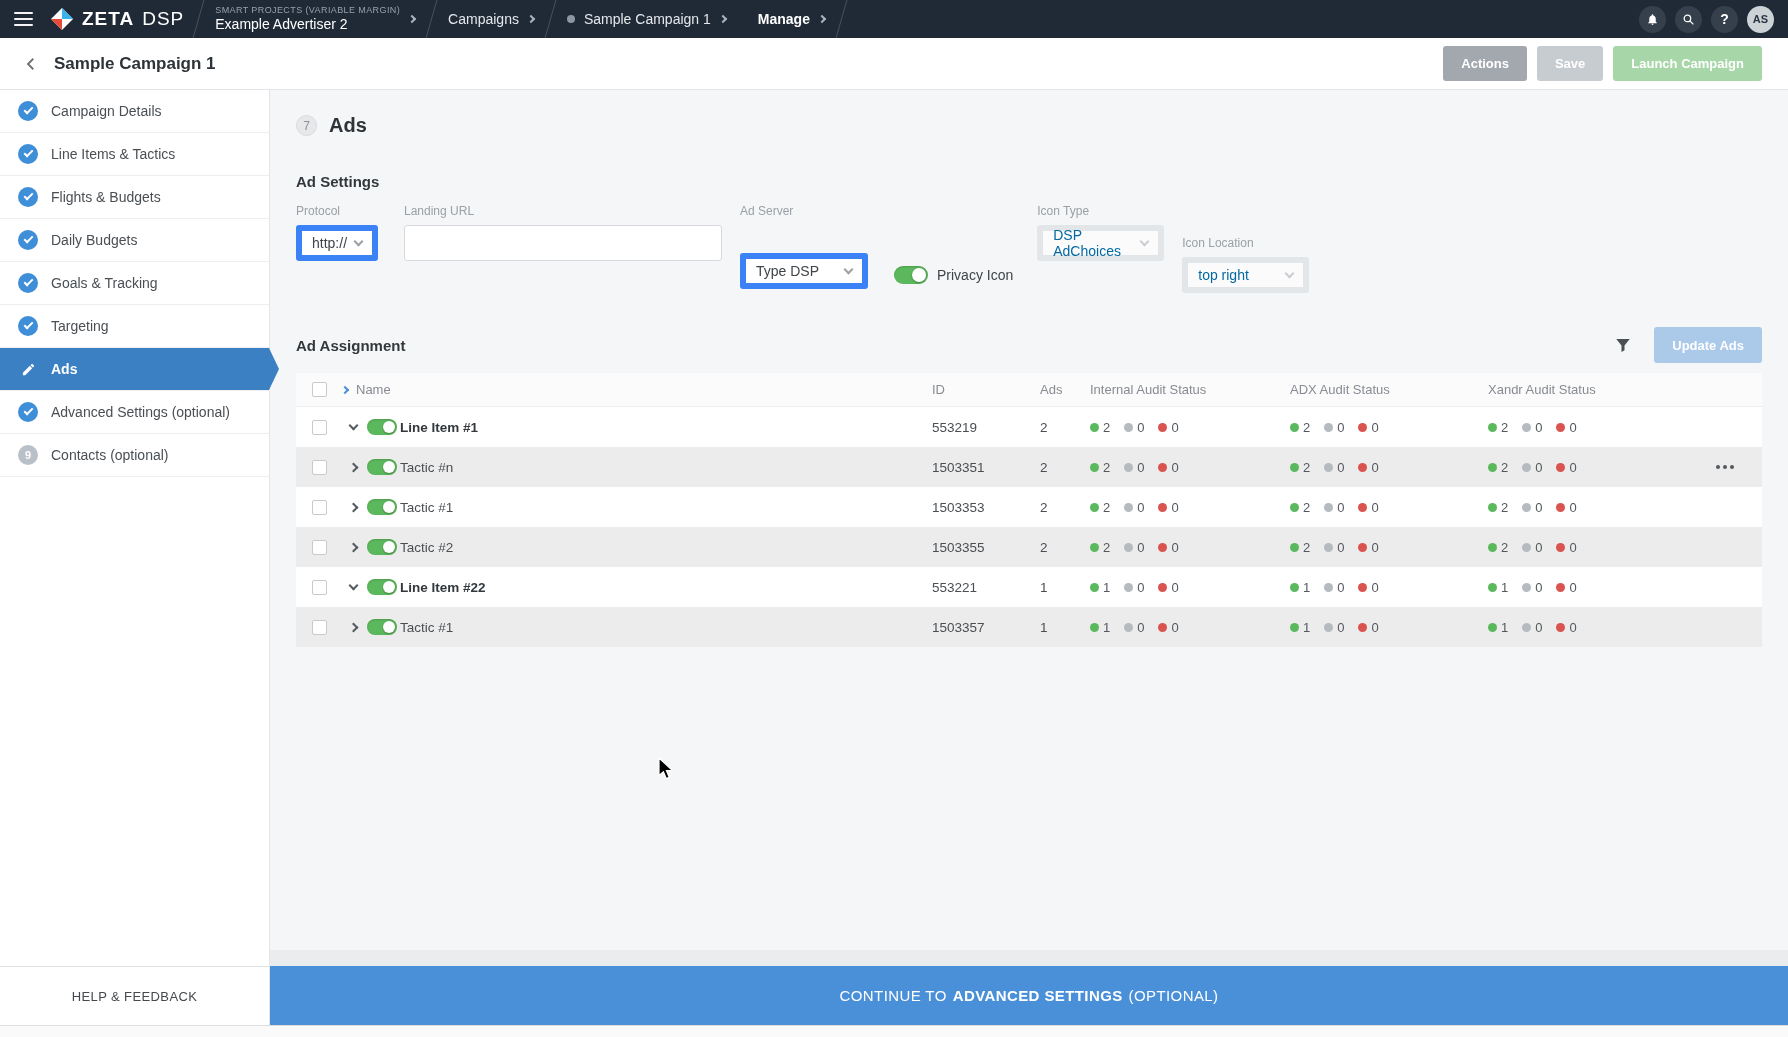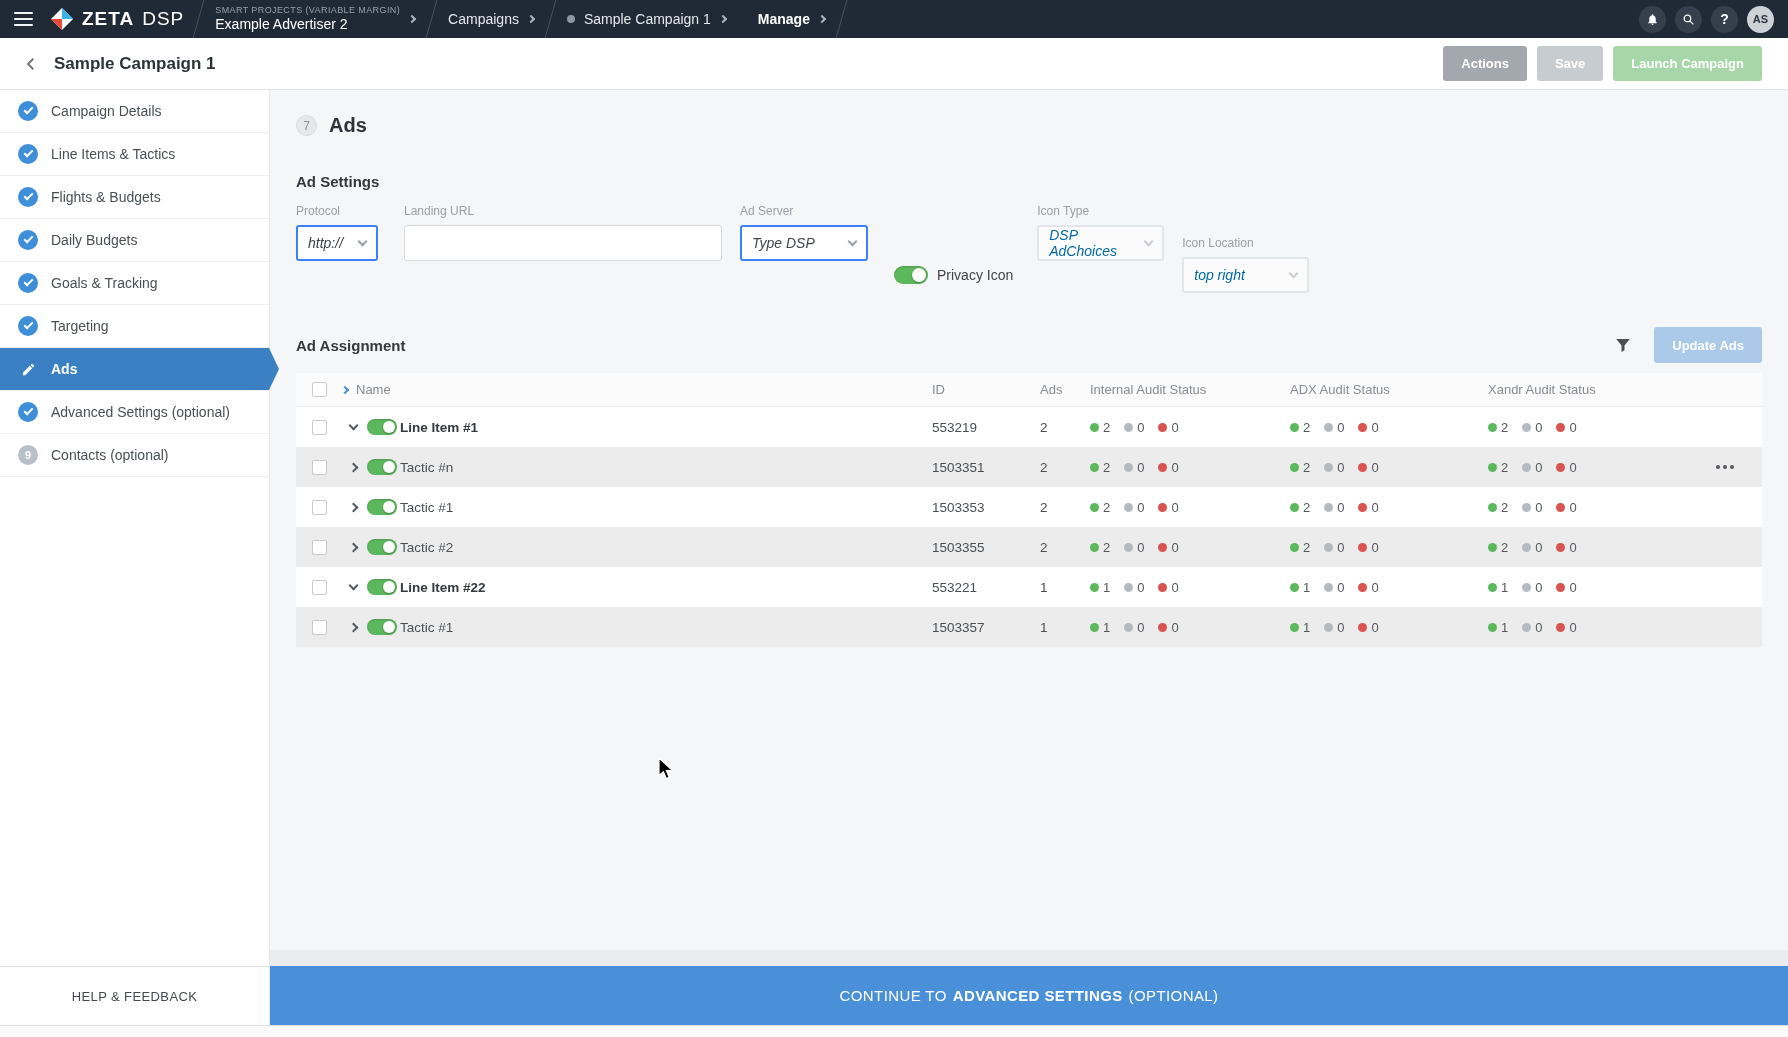--- a/index.html
+++ b/index.html
@@ -63,21 +63,21 @@
 
   .page-title-row { display:flex; align-items:center; gap:12px; margin-top:8px; }
   .step-badge { width:21px; height:21px; border-radius:50%; background:#e6e8ea; border:1px solid #d8dadd; color:#8a9096; font-size:12px; display:flex; align-items:center; justify-content:center; }
   .page-title { font-size:20px; font-weight:bold; color:#2e3338; }
 
   .section-title { font-size:15px; font-weight:bold; color:#33383d; margin-top:36px; }
 
   .form-row { display:flex; align-items:flex-start; margin-top:14px; }
   .field { display:flex; flex-direction:column; }
   .field label { font-size:12px; color:#9aa0a6; margin-bottom:7px; }
-  .select { height:36px; background:#fff; border:2px solid #3b82f6; border-radius:3px; display:flex; align-items:center; justify-content:space-between; gap:8px; padding:0 10px; font-size:14px; color:#3f4449; cursor:pointer;font-style:italic; }
+  .select { height:36px; background:#fff; border:6px solid #3b82f6; border-radius:3px; display:flex; align-items:center; justify-content:space-between; gap:8px; padding:0 10px; font-size:14px; color:#3f4449; cursor:pointer; }
   .select.disabled { color:#0369a1; background:#fbfbfc; border-color:#e3e6e9; cursor:default; }
   .sel-chev { width:7px; height:7px; border-right:2px solid #9aa0a6; border-bottom:2px solid #9aa0a6; transform:rotate(45deg); margin-top:-4px; flex:0 0 auto; }
   .select.disabled .sel-chev { border-color:#c9cdd1; }
   .text-input { height:36px; border:1px solid #d6dade; border-radius:3px; padding:0 10px; font-size:14px; font-family:"Liberation Sans",sans-serif; color:#3f4449; background:#fff; }
   .toggle { display:inline-block; width:34px; height:18px; border-radius:9px; background:#5cb85c; position:relative; cursor:pointer; flex:0 0 auto; box-shadow:inset 0 1px 2px rgba(0,0,0,.15); }
   .toggle::after { content:''; position:absolute; right:2px; top:2px; width:14px; height:14px; border-radius:50%; background:#fff; box-shadow:0 1px 2px rgba(0,0,0,.3); }
   .privacy-wrap { display:flex; align-items:center; gap:9px; align-self:flex-end; height:36px; }
   .privacy-label { font-size:14px; color:#3f4449; }
 
   .assign-row { display:flex; align-items:center; margin-top:34px; }
@@ -280,21 +280,21 @@
           <label>Protocol</label>
           <div class="select">
             <span>http://</span>
             <i class="sel-chev"></i>
           </div>
         </div>
         <div class="field" style="width:318px; margin-left:26px;">
           <label>Landing URL</label>
           <input class="text-input" value="" style="">
         </div>
-        <div class="field" style="width:128px; margin-left:18px;">
+        <div class="field" style="width:128px; margin-left:18px;gap:28px;">
           <label>Ad Server</label>
           <div class="select">
             <span>Type DSP</span>
             <i class="sel-chev"></i>
           </div>
         </div>
         <div class="privacy-wrap" style="margin-left:26px;">
           <span class="toggle"></span>
           <span class="privacy-label">Privacy Icon</span>
         </div>

